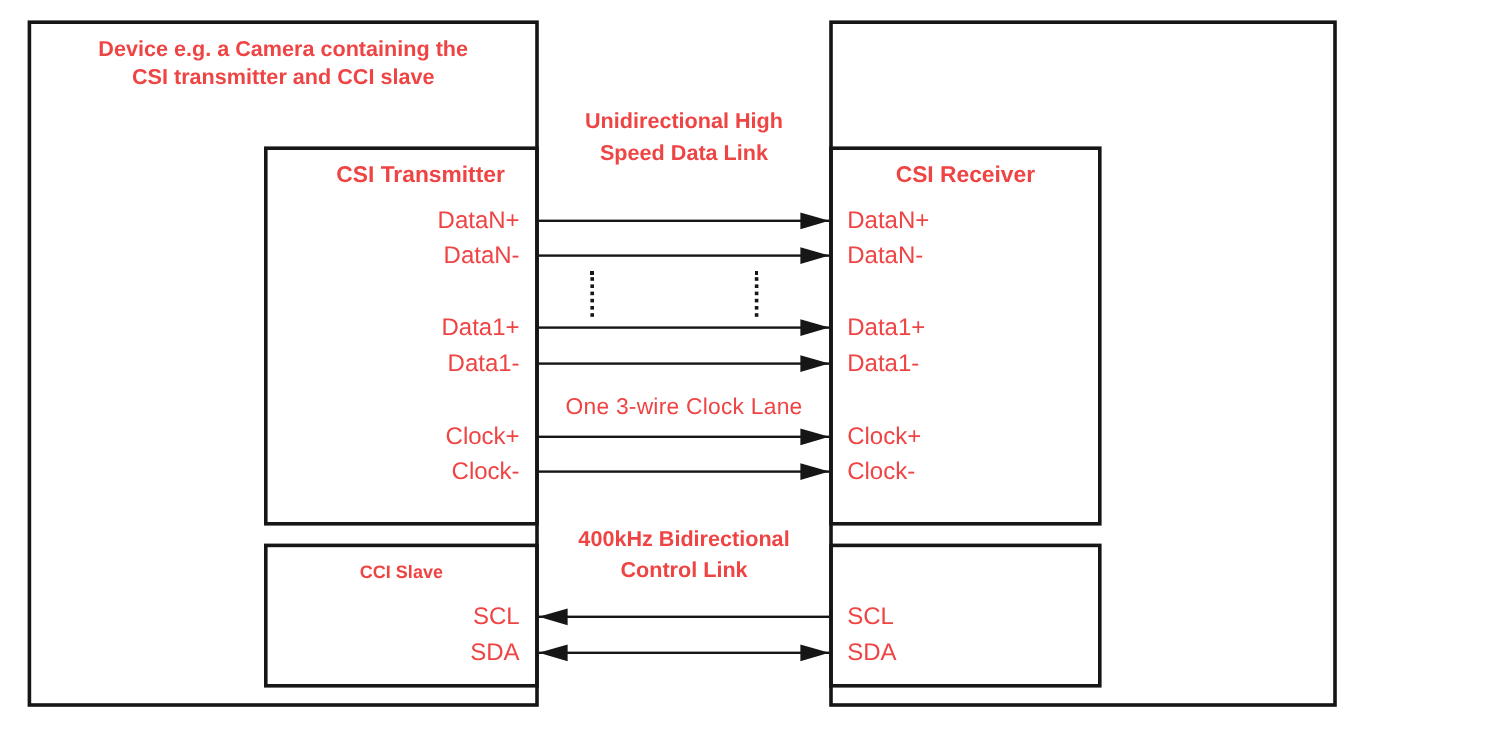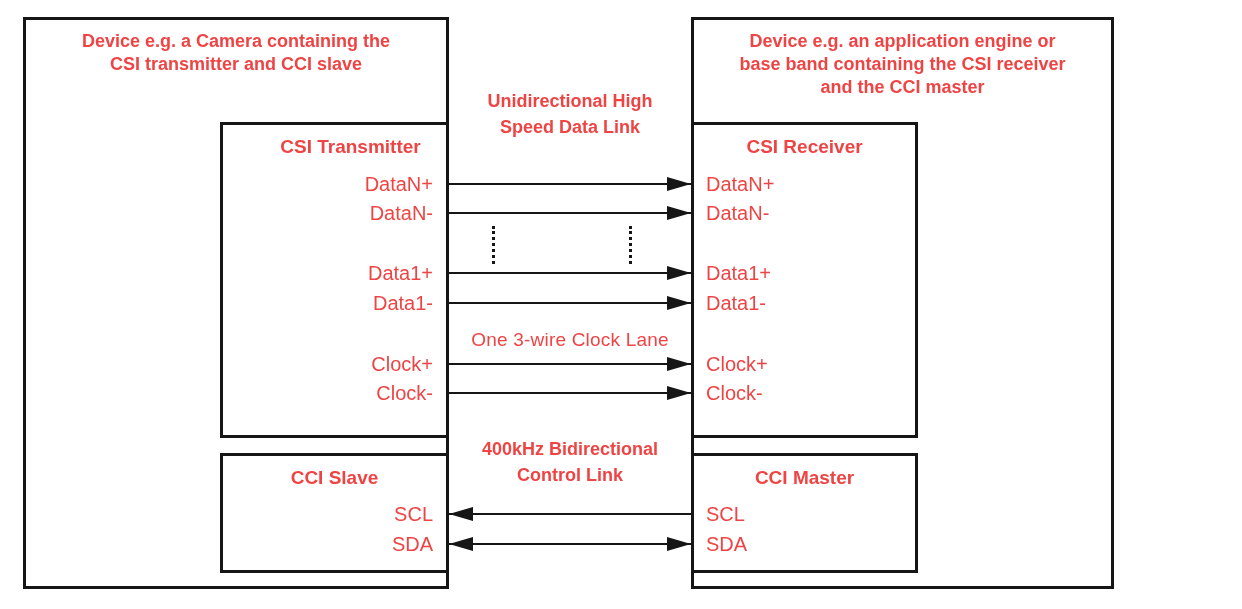--- a/index.html
+++ b/index.html
@@ -30,21 +30,21 @@
     text-align: center;
     font-weight: bold;
     font-size: 18px;
     line-height: 23px;
     white-space: pre-line;
   }
   #t-left  { left: 23px;  top: 30px;  width: 426px; }
   #t-right { left: 691px; top: 30px;  width: 423px; }
   #t-tx    { left: 220px; top: 135px; width: 261px; font-size: 19px; }
   #t-rx    { left: 691px; top: 135px; width: 227px; font-size: 19px; }
-  #t-slave { left: 220px; top: 466px; width: 229px; font-size: 19px; }
+  #t-slave { left: 220px; top: 466px; width: 229px; font-size: 15px; }
   #t-master{ left: 691px; top: 466px; width: 227px; font-size: 19px; }
 
   .mid {
     position: absolute;
     left: 449px;
     width: 242px;
     text-align: center;
     white-space: pre-line;
   }
   .mid-bold { font-weight: bold; font-size: 18px; line-height: 26px; }
@@ -96,27 +96,23 @@
 
   <div class="box" id="box-left"></div>
   <div class="box" id="box-right"></div>
   <div class="box" id="box-tx"></div>
   <div class="box" id="box-rx"></div>
   <div class="box" id="box-slave"></div>
   <div class="box" id="box-master"></div>
 
   <div class="t" id="t-left">Device e.g. a Camera containing the
 CSI transmitter and CCI slave</div>
-  <div class="t" id="t-right">Device e.g. an application engine or
-base band containing the CSI receiver
-and the CCI master</div>
   <div class="t" id="t-tx">CSI Transmitter</div>
   <div class="t" id="t-rx">CSI Receiver</div>
   <div class="t" id="t-slave">CCI Slave</div>
-  <div class="t" id="t-master">CCI Master</div>
 
   <div class="mid mid-bold" id="l-hs">Unidirectional High
 Speed Data  Link</div>
   <div class="mid mid-reg" id="l-clock">One 3-wire Clock Lane</div>
   <div class="mid mid-bold" id="l-ctrl">400kHz Bidirectional
 Control Link</div>
 
   <div class="port port-l" style="top:173px">DataN+</div>
   <div class="wire" style="top:183px">
       <i class="ah ah-r"></i>

